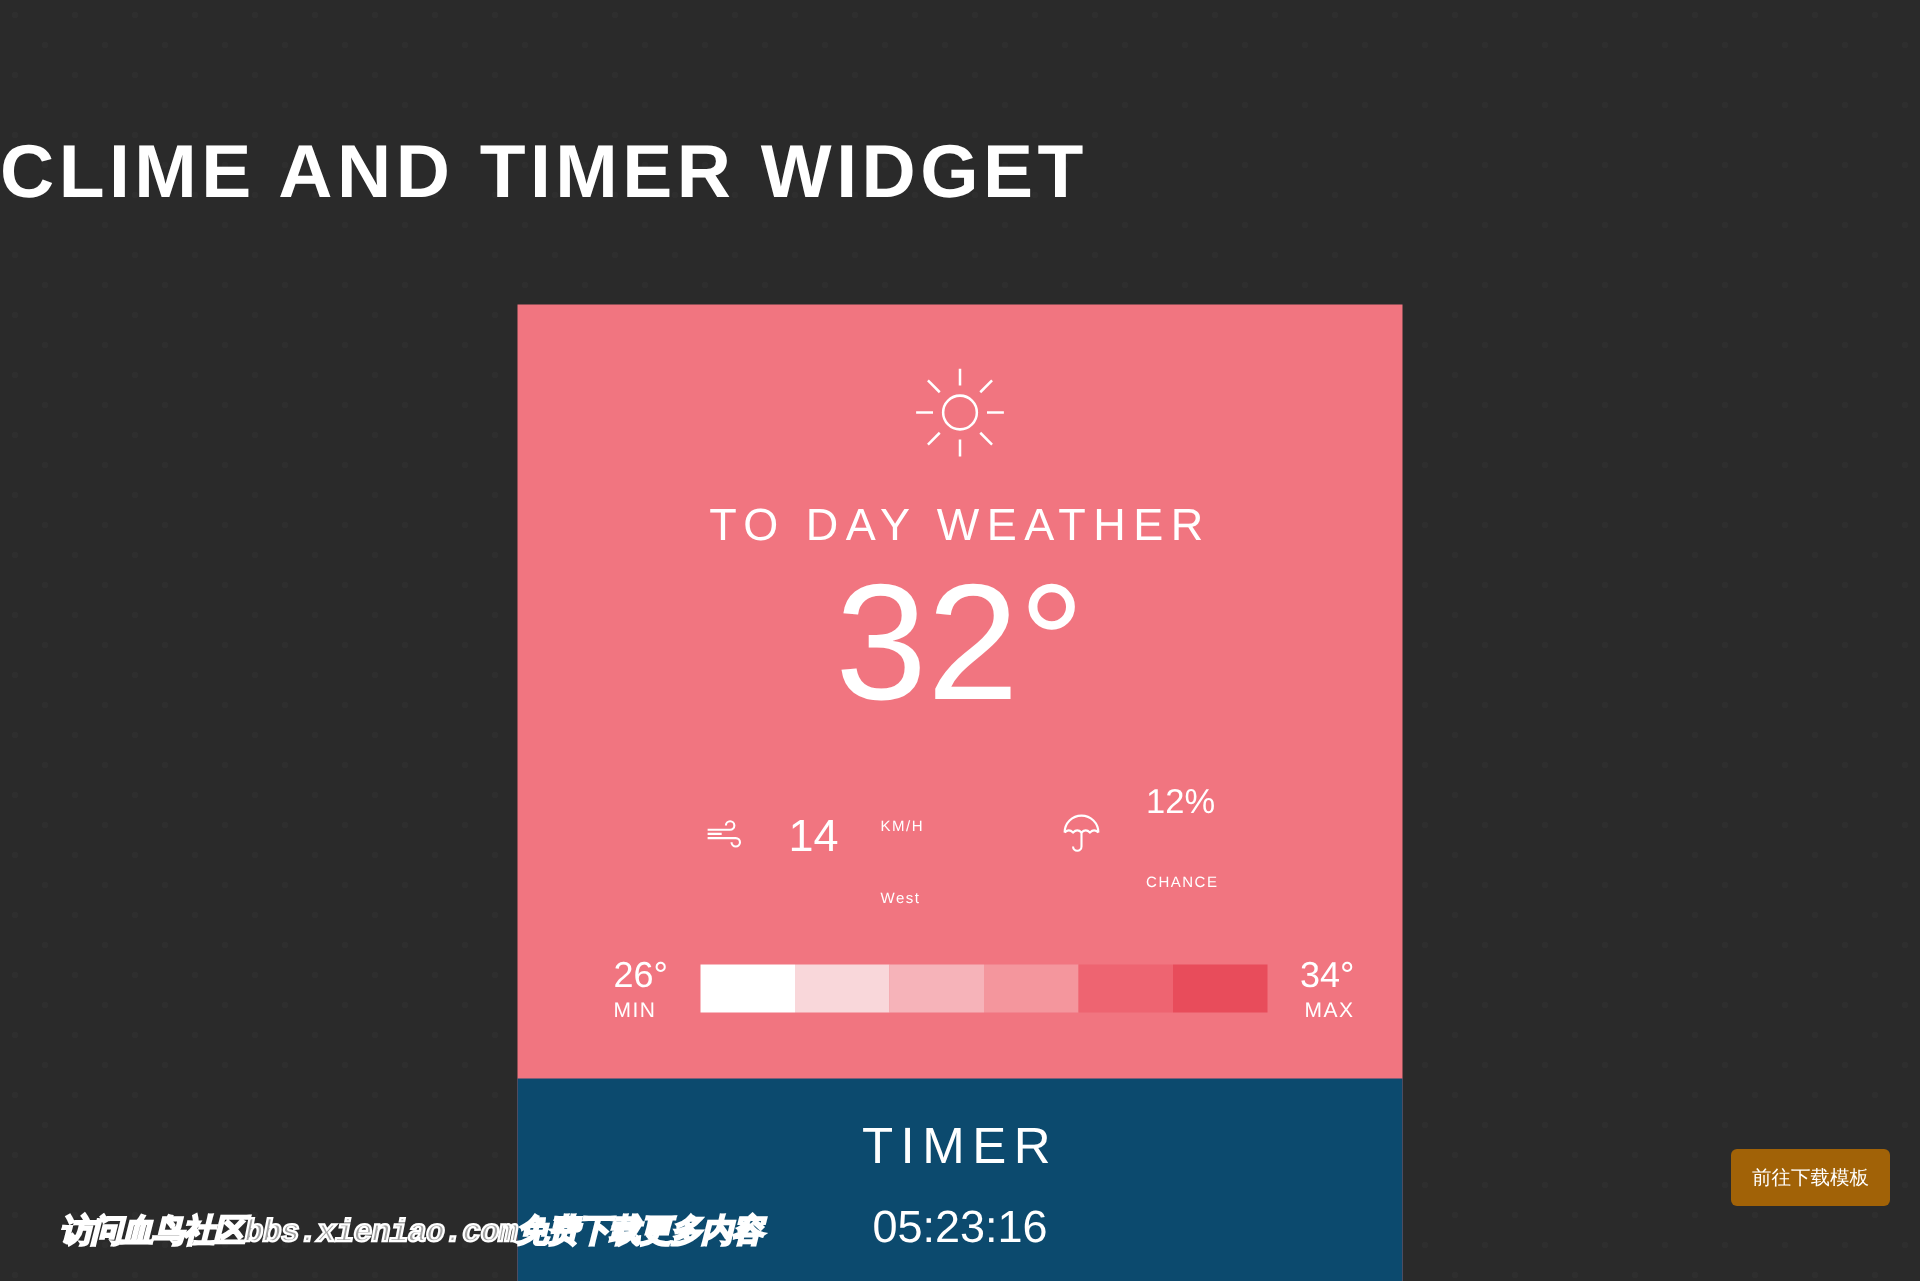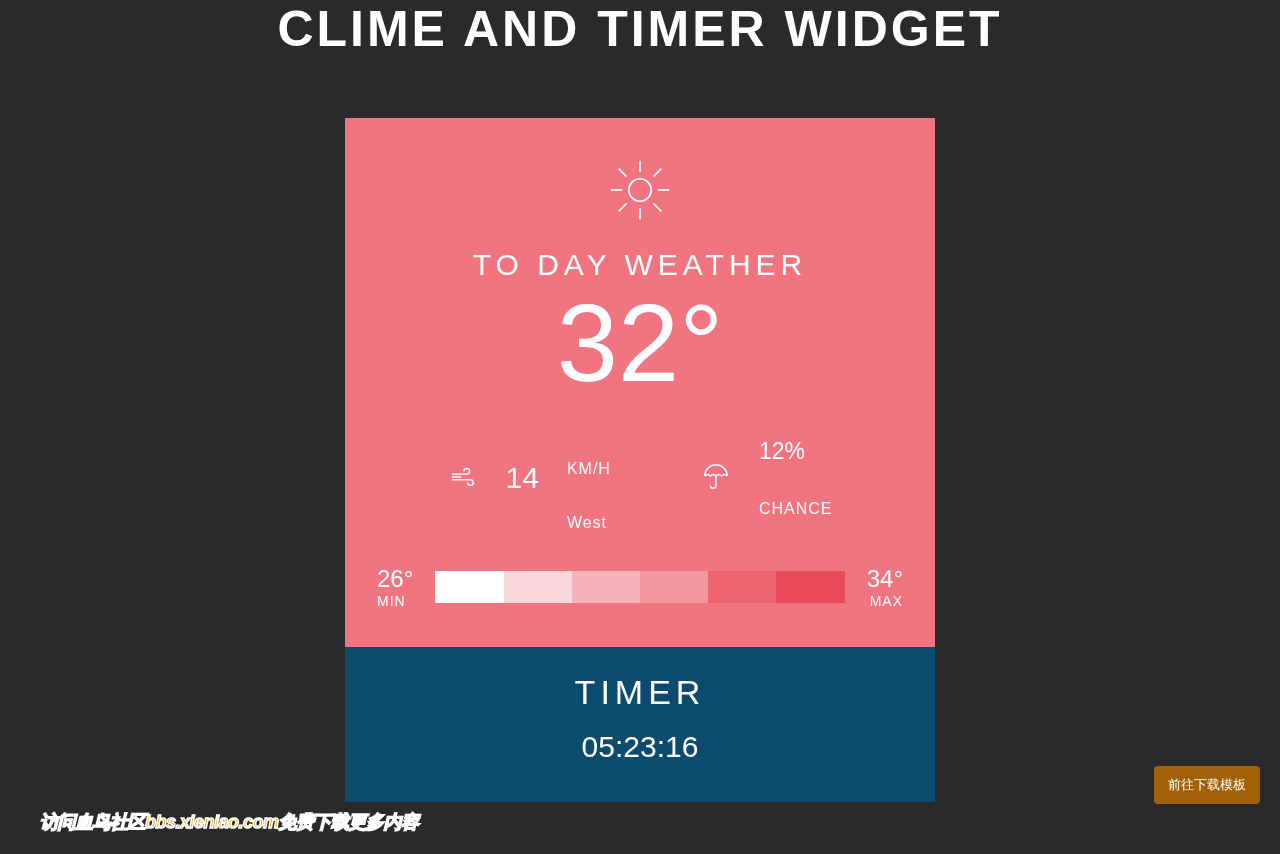--- a/index.html
+++ b/index.html
@@ -10,24 +10,25 @@
   background-image:
     radial-gradient(circle at 10px 10px, rgba(255,255,255,0.02) 2px, transparent 2px),
     radial-gradient(circle at 30px 30px, rgba(255,255,255,0.02) 2px, transparent 2px);
   background-size: 40px 40px;
   font-family: "Segoe UI", "Helvetica Neue", Arial, sans-serif;
   color: #fff;
   overflow: hidden;
   position: relative;
 }
 .page-title {
-  text-align: center;
+  text-align: left;
   font-size: 50px;
   font-weight: 700;
   letter-spacing: 3px;
+  padding-top: 85px;
 }
 .widget {
   width: 590px;
   margin: 60px auto 0;
   background: #f17580;
   text-align: center;
   font-weight: 300;
 }
 .weather-top { padding: 30px 30px 38px; }
 .sun-wrap { padding-top: 6px; padding-bottom: 18px; }
@@ -38,27 +39,28 @@
   display: flex;
   justify-content: center;
   gap: 90px;
   margin-top: 26px;
   text-align: left;
 }
 .stat { display: flex; align-items: center; gap: 28px; }
 .stat svg { width: 30px; height: 30px; stroke: #fff; fill: none; stroke-width: 1.5; }
 .stat .big { font-size: 30px; font-weight: 300; }
 .stat .stack { display: flex; flex-direction: column; line-height: 1.15; }
-.stat .small { font-size: 16px; letter-spacing: 1px; margin-top: 36px; }
+.stat .small { font-size: 10px; letter-spacing: 1px; margin-top: 36px; }
 .range-row {
   display: flex;
   align-items: center;
   justify-content: flex-end;
   margin-top: 32px;
   padding: 0 2px;
+  margin-left: 32px;
 }
 .range-end { text-align: left; }
 .range-end.right { text-align: right; }
 .range-temp { font-size: 24px; font-weight: 300; }
 .range-lbl { font-size: 14px; letter-spacing: 1px; }
 .gradient-bar {
   flex: 1;
   height: 32px;
   margin: 0 22px;
   display: flex;
@@ -84,26 +86,27 @@
   color: #fff;
   font-size: 13px;
   padding: 10px 14px;
   border-radius: 4px;
   cursor: pointer;
 }
 .watermark {
   position: absolute;
   left: 40px;
   bottom: 20px;
-  font-size: 18px;
+  font-size: 21px;
   font-weight: 800;
   font-style: italic;
-  color: #eab308;
+  color: #a3a3a3;
   -webkit-text-stroke: 1.5px #fff;
   letter-spacing: -0.5px;
+  font-family: Liberation Mono, monospace;
 }
 </style>
 </head>
 <body>
 
 <h1 class="page-title">CLIME AND TIMER WIDGET</h1>
 
 <div class="widget">
   <div class="weather-top">
 

